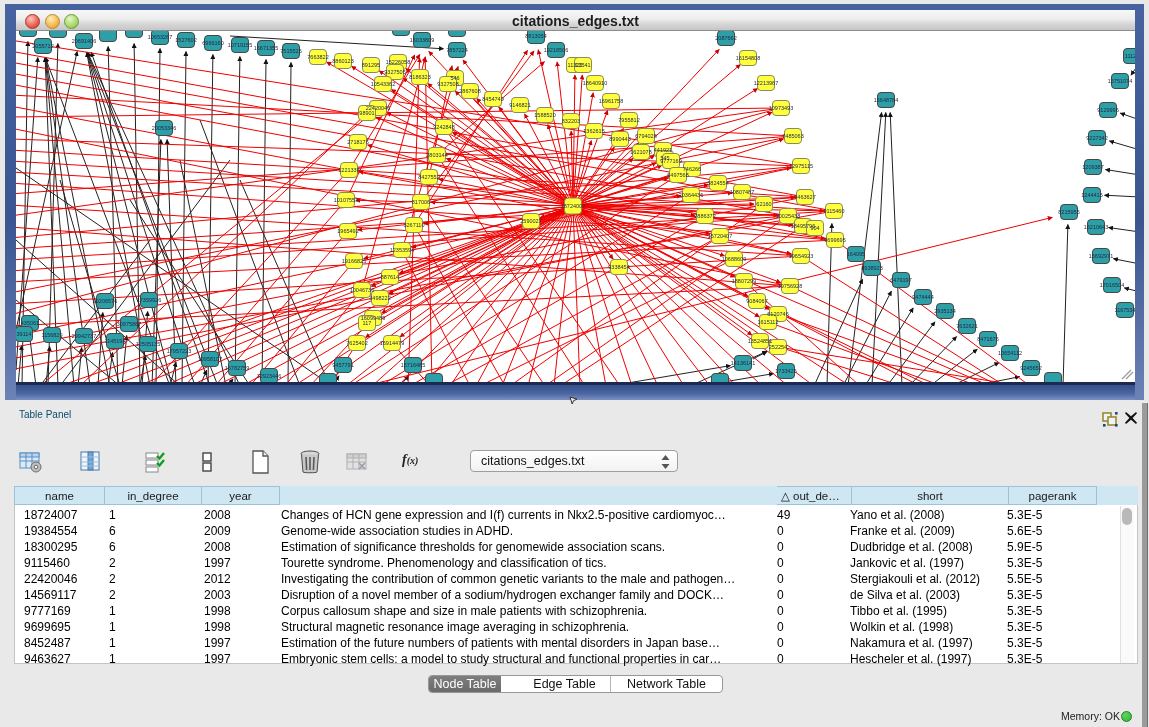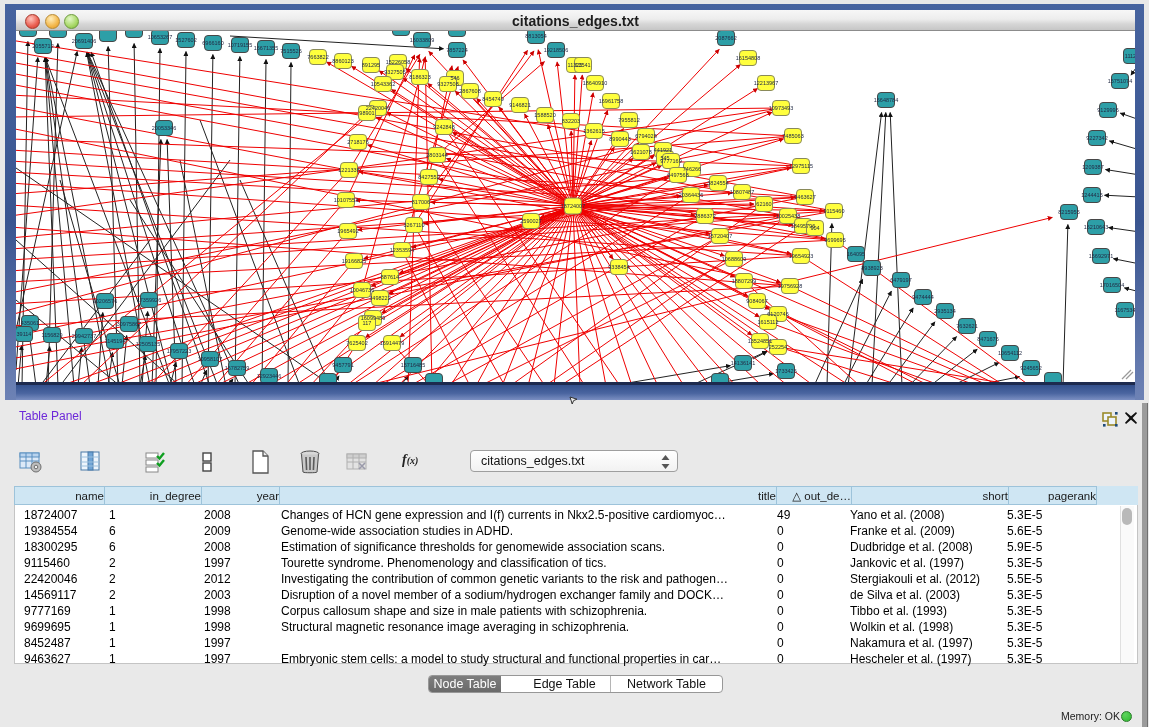--- a/index.html
+++ b/index.html
@@ -11,28 +11,28 @@
 #titlebar { position:absolute; left:16px; top:10px; width:1119px; height:21px;
   background:linear-gradient(180deg,#f7f7f7 0%,#ededed 45%,#d6d6d6 70%,#c6c6c6 100%);
   border-bottom:1px solid #8c8c8c; }
 #title { position:absolute; left:0; top:3px; width:100%; text-align:center;
   font-size:14px; font-weight:bold; color:#1d1d1d; letter-spacing:0px; }
 .light { position:absolute; top:14px; width:15px; height:15px; border-radius:50%; }
 #graphbg { position:absolute; left:16px; top:31px; width:1119px; height:351px; background:#fff; }
 #darkline { position:absolute; left:16px; top:382px; width:1119px; height:3px; background:#1d2a4e; }
 
 #tp { position:absolute; left:0; top:400px; width:1149px; height:327px; background:#e9e9e9; }
-#tptitle { position:absolute; left:19px; top:409px; font-size:12px; color:#6d28d9; }
+#tptitle { position:absolute; left:19px; top:409px; font-size:10px; color:#0c4a6e; }
 #combo { position:absolute; left:470px; top:450px; width:208px; height:22px; background:linear-gradient(180deg,#ffffff,#f2f2f2);
   border:1px solid #9e9e9e; border-radius:4px; font-size:12.5px; color:#111; line-height:20px; padding-left:10px; }
 #table { position:absolute; left:14px; top:486px; width:1124px; height:178px; background:#fff;
   border:1px solid #c4c4c4; }
 #thead { position:absolute; left:14px; top:486px; width:1124px; height:19px; background:#cfe6f3; }
 .hcol { position:absolute; top:0; height:19px; border-right:1px solid #9dc3da; border-top:1px solid #9dc3da; border-bottom:1px solid #9dc3da;
-  font-size:11.5px; color:#1a1a1a; text-align:right; line-height:18px; }
+  font-size:11.5px; color:#1a1a1a; text-align:center; line-height:18px; }
 .trow { position:absolute; left:0; width:1130px; height:16px; font-size:12px; color:#000; }
 .trow span { position:absolute; top:3px; white-space:nowrap; }
 #vscroll { position:absolute; left:1120px; top:506px; width:14px; height:157px; background:#fafafa; border-left:1px solid #e0e0e0; }
 #vthumb { position:absolute; left:1122px; top:508px; width:10px; height:17px; background:#b9b9b9; border-radius:5px; }
 #rstrip { position:absolute; left:1142px; top:403px; width:6px; height:324px; background:#9b9b9b; border-right:1px solid #6f6f6f; }
 
 #tabs { position:absolute; left:428px; top:675px; width:295px; height:18px;
   border:1px solid #979797; border-radius:4px; background:#fff; font-size:12.5px; }
 .tab { position:absolute; top:0; height:16px; line-height:16px; text-align:center; color:#111; }
 #tab1 { left:0; width:72px; background:linear-gradient(180deg,#7e7e7e,#6a6a6a); color:#fff; border-radius:3px 0 0 3px; }
@@ -660,22 +660,21 @@
   <path d="M4.5,0 L8.5,5 L0.5,5 z" fill="#555"></path>
   <path d="M4.5,14 L8.5,9 L0.5,9 z" fill="#555"></path>
  </svg>
 </div>
 
 <div id="table"></div>
 <div id="thead">
  <div class="hcol" style="left:0;width:91px;border-left:1px solid #9dc3da">name</div>
  <div class="hcol" style="left:91px;width:97px">in_degree</div>
  <div class="hcol" style="left:188px;width:78px">year</div>
- <div class="hcol" style="left:266px;width:497px">title</div>
- <div class="hcol" style="left:763px;width:75px;text-align:right;padding-left:4px">△ out_de…</div>
+ <div class="hcol" style="left:763px;width:75px;text-align:left;padding-left:4px">△ out_de…</div>
  <div class="hcol" style="left:838px;width:157px">short</div>
  <div class="hcol" style="left:995px;width:88px">pagerank</div>
 </div>
 <div class="trow" style="top:505px">
 <span style="left:24px">18724007</span>
 <span style="left:109px">1</span>
 <span style="left:204px">2008</span>
 <span style="left:281px">Changes of HCN gene expression and I(f) currents in Nkx2.5-positive cardiomyoc…</span>
 <span style="left:777px">49</span>
 <span style="left:850px">Yano et al. (2008)</span>
@@ -705,56 +704,57 @@
 <span style="left:204px">1997</span>
 <span style="left:281px">Tourette syndrome. Phenomenology and classification of tics.</span>
 <span style="left:777px">0</span>
 <span style="left:850px">Jankovic et al. (1997)</span>
 <span style="left:1007px">5.3E-5</span>
 </div>
 <div class="trow" style="top:569px">
 <span style="left:24px">22420046</span>
 <span style="left:109px">2</span>
 <span style="left:204px">2012</span>
-<span style="left:281px">Investigating the contribution of common genetic variants to the risk and pathogen…</span>
+<span style="left:281px">Investigating the contribution of common genetic variants to the male and pathogen…</span>
 <span style="left:777px">0</span>
 <span style="left:850px">Stergiakouli et al. (2012)</span>
 <span style="left:1007px">5.5E-5</span>
 </div>
 <div class="trow" style="top:585px">
 <span style="left:24px">14569117</span>
 <span style="left:109px">2</span>
 <span style="left:204px">2003</span>
 <span style="left:281px">Disruption of a novel member of a sodium/hydrogen exchanger family and DOCK…</span>
 <span style="left:777px">0</span>
 <span style="left:850px">de Silva et al. (2003)</span>
 <span style="left:1007px">5.3E-5</span>
 </div>
 <div class="trow" style="top:601px">
 <span style="left:24px">9777169</span>
 <span style="left:109px">1</span>
 <span style="left:204px">1998</span>
 <span style="left:281px">Corpus callosum shape and size in male patients with schizophrenia.</span>
 <span style="left:777px">0</span>
-<span style="left:850px">Tibbo et al. (1993)</span>
+<span style="left:850px">Tibbo et al. (1995)</span>
 <span style="left:1007px">5.3E-5</span>
 </div>
 <div class="trow" style="top:617px">
 <span style="left:24px">9699695</span>
 <span style="left:109px">1</span>
 <span style="left:204px">1998</span>
 <span style="left:281px">Structural magnetic resonance image averaging in schizophrenia.</span>
 <span style="left:777px">0</span>
 <span style="left:850px">Wolkin et al. (1998)</span>
 <span style="left:1007px">5.3E-5</span>
 </div>
 <div class="trow" style="top:633px">
 <span style="left:24px">8452487</span>
 <span style="left:109px">1</span>
 <span style="left:204px">1997</span>
+<span style="left:281px">Estimation of the future numbers of patients with mental disorders in Japan base…</span>
 <span style="left:777px">0</span>
 <span style="left:850px">Nakamura et al. (1997)</span>
 <span style="left:1007px">5.3E-5</span>
 </div>
 <div class="trow" style="top:649px">
 <span style="left:24px">9463627</span>
 <span style="left:109px">1</span>
 <span style="left:204px">1997</span>
 <span style="left:281px">Embryonic stem cells: a model to study structural and functional properties in car…</span>
 <span style="left:777px">0</span>

